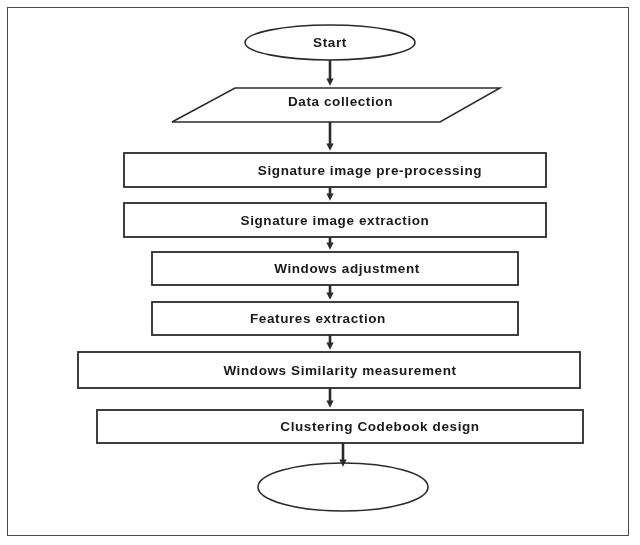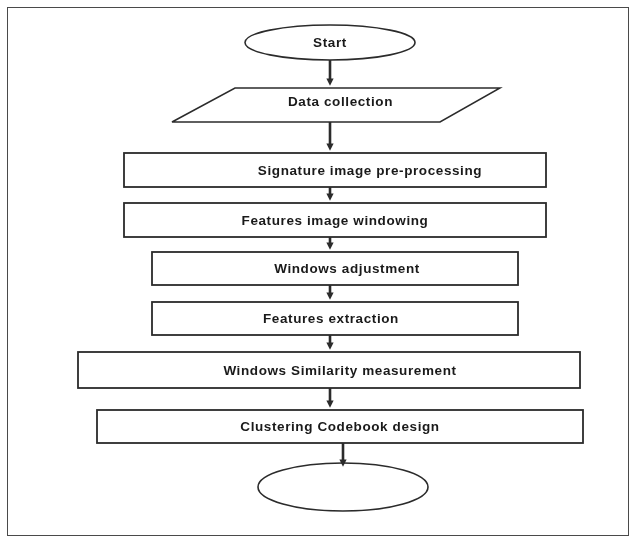--- a/index.html
+++ b/index.html
@@ -99,24 +99,24 @@
 
     <line x1="343" y1="443" x2="343" y2="463" stroke="#2b2b2b" stroke-width="2.6" marker-end="url(#arrowhead)"></line>
   </svg>
 
   <div class="node-label lbl-terminator" style="left:245px; top:25px; width:170px; height:35px;">Start</div>
 
   <div class="node-label lbl-io" style="left:208px; top:84px; width:265px; height:34px;">Data collection</div>
 
   <div class="node-label lbl-process" style="left:124px; top:153px; width:492px; height:34px;">Signature image pre-processing</div>
 
-  <div class="node-label lbl-process" style="left:124px; top:203px; width:422px; height:34px;">Features image windowing</div>
+  <div class="node-label lbl-process" style="left:124px; top:203px; width:422px; height:34px;">Signature image extraction</div>
 
   <div class="node-label lbl-process" style="left:164px; top:252px; width:366px; height:33px;">Windows adjustment</div>
 
-  <div class="node-label lbl-process" style="left:148px; top:302px; width:366px; height:33px;">Features extraction</div>
+  <div class="node-label lbl-process" style="left:135px; top:302px; width:366px; height:33px;">Features extraction</div>
 
   <div class="node-label lbl-process" style="left:78px; top:352px; width:524px; height:36px;">Windows Similarity measurement</div>
 
-  <div class="node-label lbl-process" style="left:97px; top:410px; width:486px; height:33px;">Clustering Codebook design</div>
+  <div class="node-label lbl-process" style="left:97px; top:410px; width:486px; height:33px;padding-left:40px;">Clustering Codebook design</div>
 
 
 </div>
 
 </body></html>

